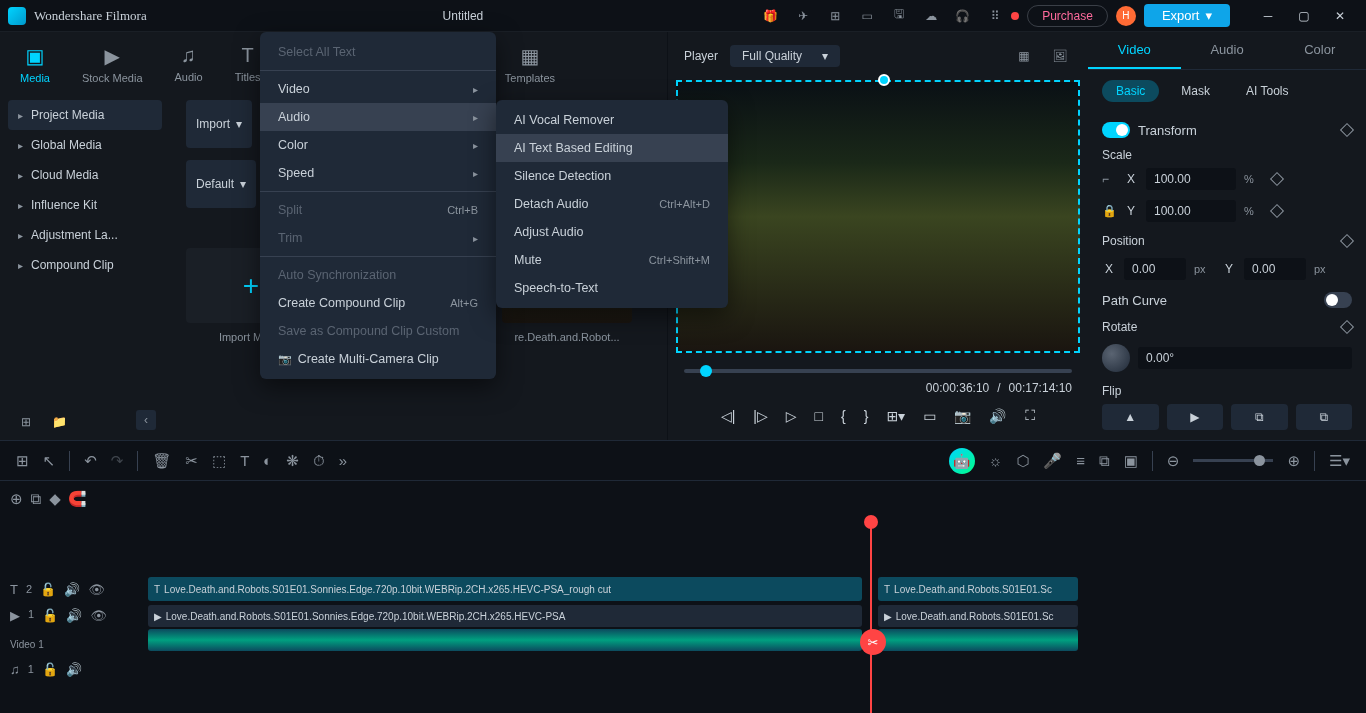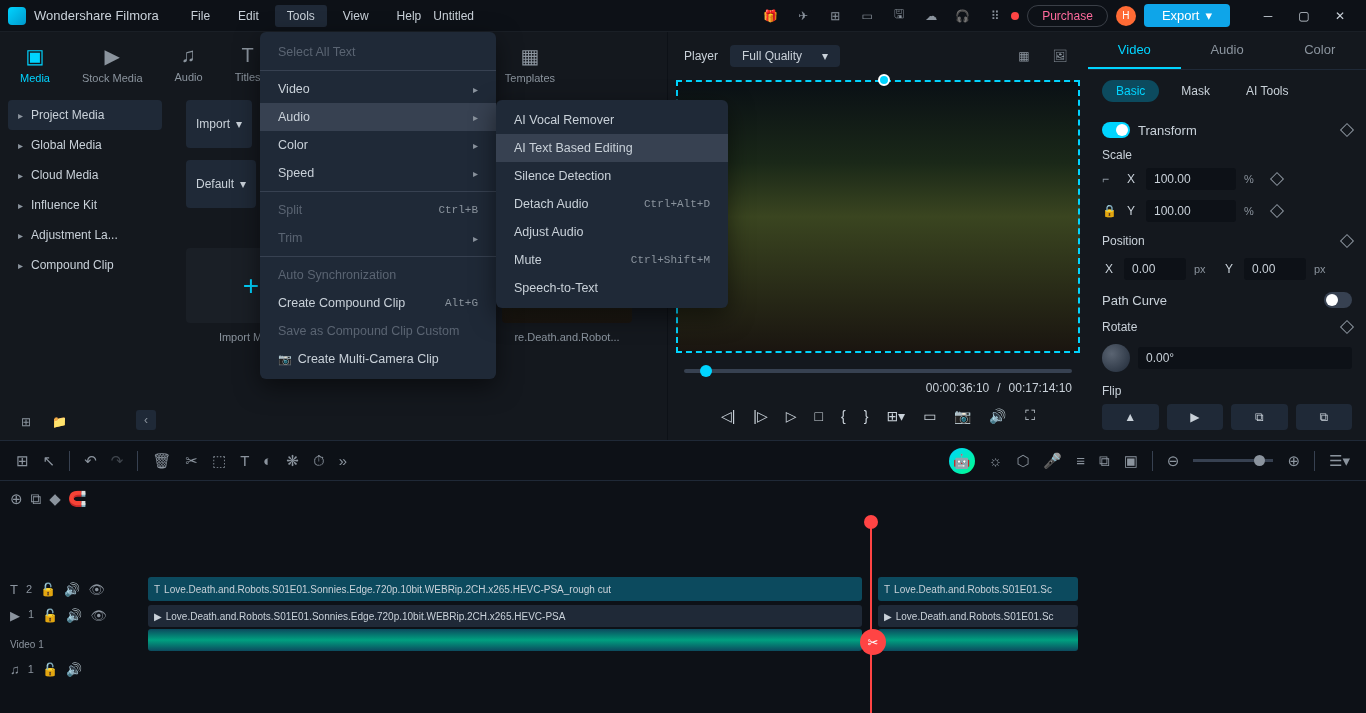--- a/index.html
+++ b/index.html
@@ -1,23 +1,23 @@
 <!DOCTYPE html>
 <html><head>
 <meta charset="utf-8">
 <style>
 * { margin: 0; padding: 0; box-sizing: border-box; font-family: -apple-system, BlinkMacSystemFont, 'Segoe UI', Arial, sans-serif; }
 body { background: #0d1117; color: #c9d1d9; font-size: 12px; overflow: hidden; width: 1366px; height: 713px; }
 .titlebar { height: 32px; background: #0d1117; display: flex; align-items: center; padding: 0 8px; border-bottom: 1px solid #1a1f26; }
 .logo { width: 18px; height: 18px; background: linear-gradient(135deg, #00d4ff, #0099cc); border-radius: 4px; margin-right: 8px; }
-.app-name { color: #c9d1d9; font-size: 13px; margin-right: 20px; }
+.app-name { color: #c9d1d9; font-size: 13px; margin-right: 20px; font-family: Liberation Serif, serif; }
 .menubar { display: flex; gap: 4px; }
 .menu-item { padding: 4px 12px; color: #c9d1d9; cursor: pointer; border-radius: 3px; }
 .menu-item.active { background: #1f2937; }
-.title-center { flex: 1; text-align: left; color: #c9d1d9; }
+.title-center { flex: 1; text-align: center; color: #c9d1d9; }
 .titlebar-right { display: flex; align-items: center; gap: 8px; }
 .icon-btn { width: 24px; height: 24px; display: flex; align-items: center; justify-content: center; color: #8b949e; cursor: pointer; border-radius: 3px; }
 .purchase-btn { background: transparent; border: 1px solid #3a3f47; color: #ff6b9d; padding: 3px 14px; border-radius: 14px; font-size: 12px; cursor: pointer; }
 .dot-badge { width: 8px; height: 8px; background: #ff4444; border-radius: 50%; margin-left: -4px; }
 .user-avatar { width: 20px; height: 20px; background: #ff6b35; border-radius: 50%; display: flex; align-items: center; justify-content: center; font-size: 10px; color: white; }
 .export-btn { background: #0ea5e9; color: white; padding: 4px 18px; border-radius: 4px; cursor: pointer; display: flex; align-items: center; gap: 6px; font-size: 13px; }
 .win-controls { display: flex; gap: 0; margin-left: 12px; }
 .win-btn { width: 36px; height: 28px; display: flex; align-items: center; justify-content: center; cursor: pointer; }
 
 .main-layout { display: flex; height: 408px; }
@@ -41,21 +41,21 @@
 .media-slot { width: 130px; text-align: center; }
 .media-thumb { width: 130px; height: 75px; background: #1a1f26; border-radius: 4px; display: flex; align-items: center; justify-content: center; margin-bottom: 8px; }
 .plus-icon { color: #00d4ff; font-size: 28px; }
 .media-label { font-size: 11px; color: #8b949e; white-space: nowrap; overflow: hidden; text-overflow: ellipsis; }
 
 .context-menu { position: absolute; top: 32px; left: 260px; background: #1f2937; border-radius: 6px; width: 236px; padding: 6px 0; z-index: 100; box-shadow: 0 8px 24px rgba(0,0,0,0.5); }
 .ctx-item { padding: 7px 18px; display: flex; justify-content: space-between; align-items: center; cursor: pointer; font-size: 12.5px; color: #c9d1d9; }
 .ctx-item.hover { background: #374151; }
 .ctx-item.disabled { color: #5a6472; }
 .ctx-divider { height: 1px; background: #374151; margin: 4px 0; }
-.ctx-shortcut { color: #8b949e; font-size: 11px; font-family: Liberation Mono, monospace; }
+.ctx-shortcut { color: #8b949e; font-size: 11px; }
 .ctx-arrow { color: #8b949e; font-size: 10px; }
 
 .submenu { position: absolute; top: 100px; left: 496px; background: #1f2937; border-radius: 6px; width: 232px; padding: 6px 0; z-index: 101; box-shadow: 0 8px 24px rgba(0,0,0,0.5); }
 
 .preview-panel { width: 420px; background: #14181e; display: flex; flex-direction: column; padding: 8px; }
 .preview-header { display: flex; align-items: center; gap: 12px; padding: 4px 8px; }
 .quality-dd { background: #1f2937; padding: 4px 12px; border-radius: 4px; display: flex; align-items: center; gap: 20px; font-size: 12px; }
 .preview-canvas { flex: 1; margin: 8px 0; border: 2px dashed #00d4ff; position: relative; background: linear-gradient(180deg, #0a1015 0%, #1a2818 30%, #3a4520 50%, #1a1510 100%); }
 .marker-top { position: absolute; top: -8px; left: 50%; width: 12px; height: 12px; background: #00d4ff; border-radius: 50%; border: 2px solid white; }
 .preview-controls { padding: 8px; }
@@ -116,27 +116,20 @@
 .tl-clip.video { background: #1f2937; }
 .tl-clip.audio { background: linear-gradient(180deg, #0c4a5e 0%, #00a080 50%, #0c4a5e 100%); }
 .track-icon { font-size: 13px; }
 </style>
 </head>
 <body>
 
 <div class="titlebar">
   <div class="logo"></div>
   <div class="app-name">Wondershare Filmora</div>
-  <div class="menubar">
-    <div class="menu-item">File</div>
-    <div class="menu-item">Edit</div>
-    <div class="menu-item active">Tools</div>
-    <div class="menu-item">View</div>
-    <div class="menu-item">Help</div>
-  </div>
   <div class="title-center">Untitled</div>
   <div class="titlebar-right">
     <div class="icon-btn" style="color:#00ff88">🎁</div>
     <div class="icon-btn">✈</div>
     <div class="icon-btn">⊞</div>
     <div class="icon-btn">▭</div>
     <div class="icon-btn">🖫</div>
     <div class="icon-btn">☁</div>
     <div class="icon-btn">🎧</div>
     <div class="icon-btn">⠿</div>

